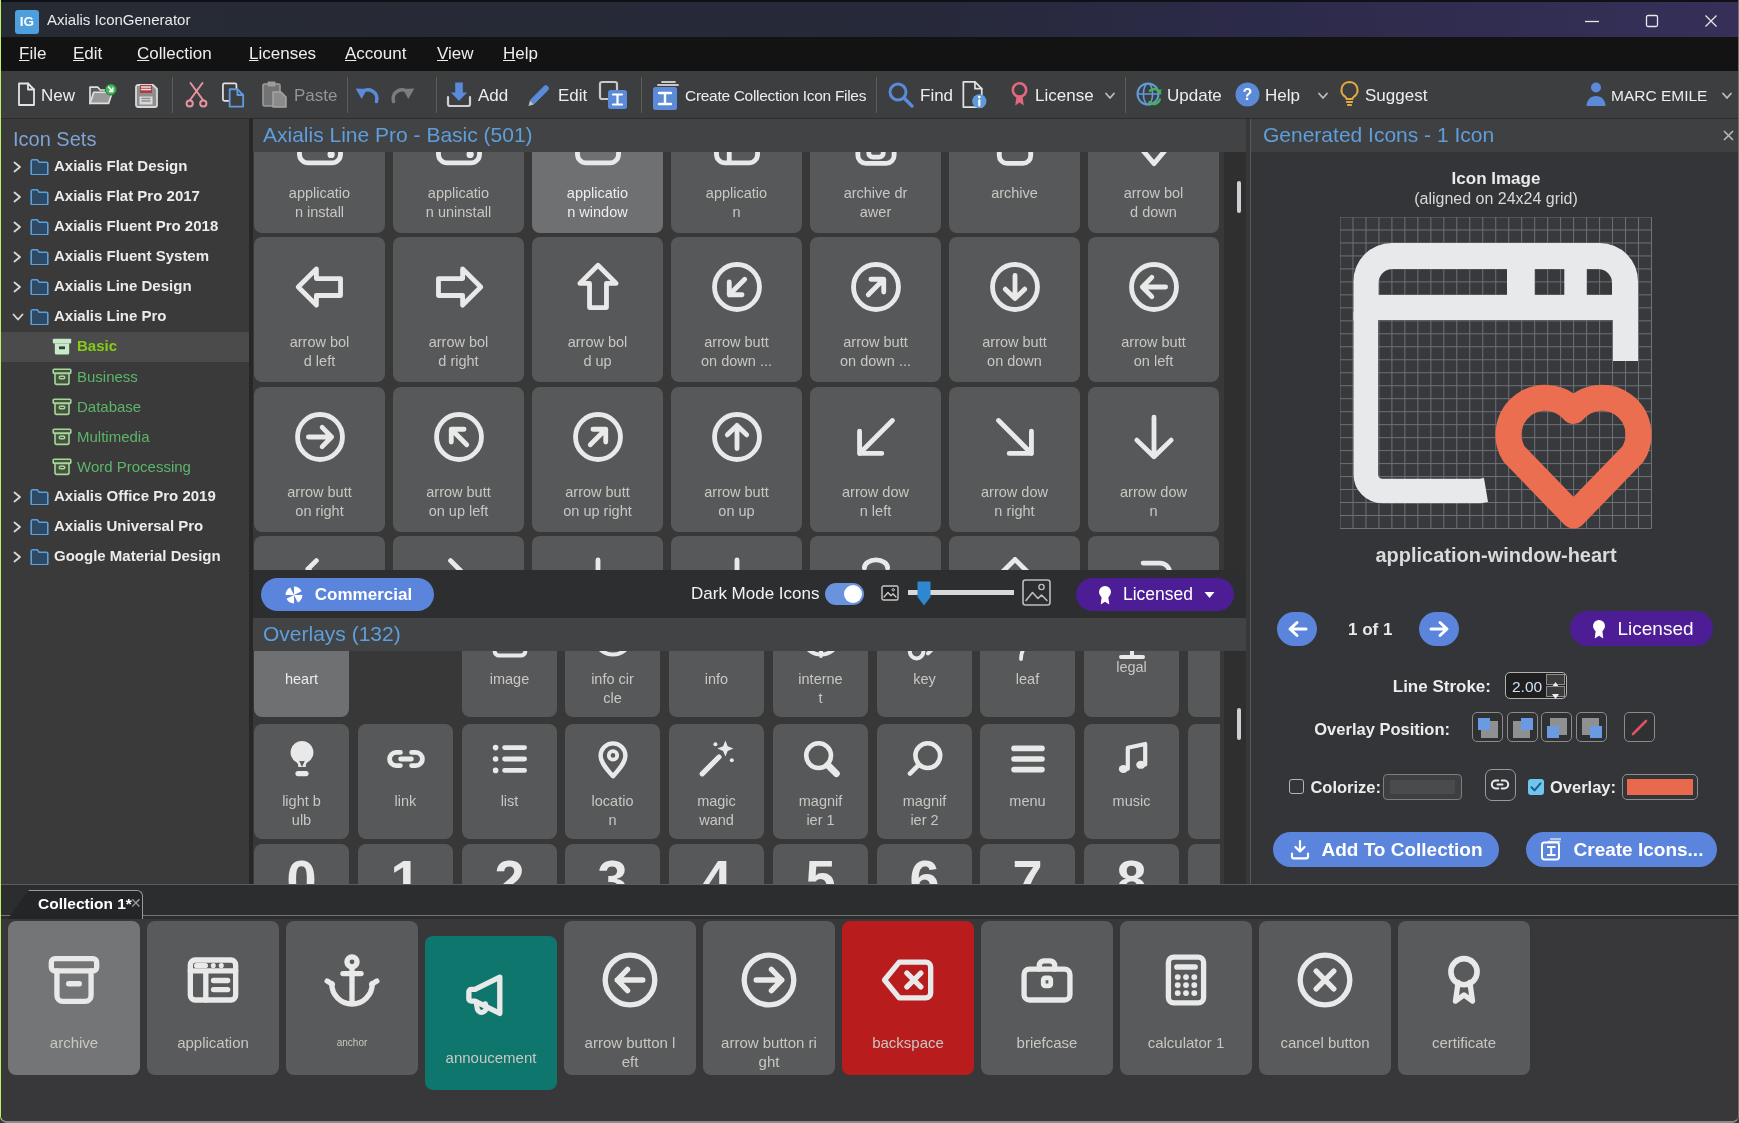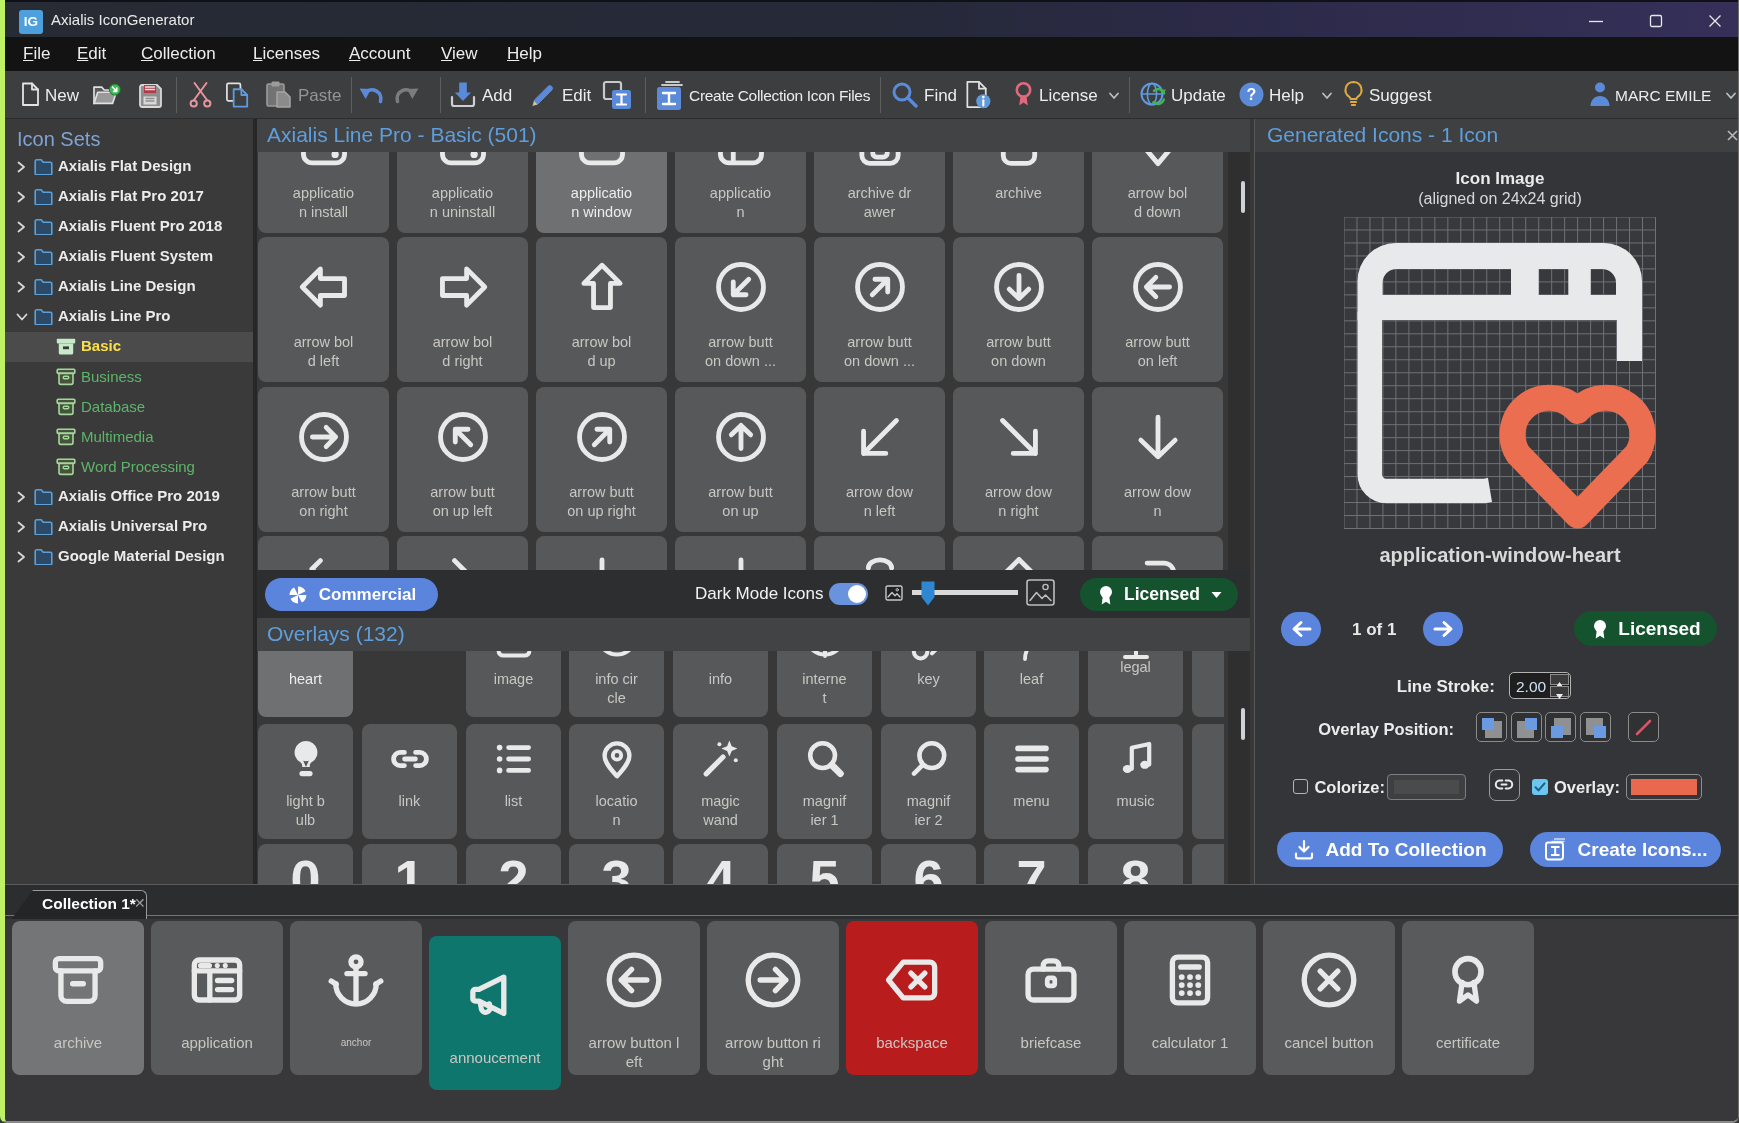--- a/index.html
+++ b/index.html
@@ -1,16 +1,16 @@
 <!DOCTYPE html>
 <html><head><meta charset="utf-8"><style>
 *{margin:0;padding:0;box-sizing:border-box}
 html,body{width:1739px;height:1123px;overflow:hidden;background:#383838;
  font-family:"Liberation Sans",sans-serif;-webkit-font-smoothing:antialiased}
-#win{position:absolute;inset:0;background:#383838;border-left:5px solid #bef264;border-right:1px solid #6f6f6f;border-bottom:2px solid #8a8a8a;border-radius:0 0 7px 7px;overflow:hidden}
+#win{position:absolute;inset:0;background:#383838;border-left:1px solid #bef264;border-right:1px solid #6f6f6f;border-bottom:2px solid #8a8a8a;border-radius:0 0 7px 7px;overflow:hidden}
 .abs{position:absolute}
 #title{position:absolute;left:0;top:0;width:1739px;height:37px;background:linear-gradient(90deg,#272b33 0%,#262939 52%,#2c2a49 72%,#363059 100%);border-top:2px solid #101116}
 #menu{position:absolute;left:0;top:37px;width:1739px;height:34px;background:#131313;color:#ededed;font-size:17px}
 #menu span{position:absolute;top:7px}
 #tool{position:absolute;left:0;top:71px;width:1739px;height:48px;background:#3c3e3f;border-bottom:1px solid #2c2c2c;color:#ededed;font-size:17px}
 .tsep{position:absolute;top:6px;width:1px;height:36px;background:#5d5d5d}
 .tlab{position:absolute;top:15px}
 #sidebar{position:absolute;left:0;top:119px;width:248px;height:765px;background:#3a3a3a;overflow:hidden}
 .shead{color:#7fa3d4;font-size:20px;position:absolute;left:12px;top:9px}
 .trow{position:absolute;left:0;width:248px;height:30px}
@@ -32,21 +32,21 @@
 #midbar{position:absolute;left:0;top:451px;width:993px;height:48px;background:#2c2e2f}
 #tabband{position:absolute;left:0;top:884px;width:1739px;height:35px;background:#2b2d2e;border-top:1px solid #5c5c5c}
 #tabband .bline{position:absolute;left:0;top:30px;width:1739px;height:1px;background:#757575}
 #tab{position:absolute;left:6px;top:5px;width:136px;height:30px;background:#232527;border:1px solid #9a9a9a;border-bottom:none;border-radius:0 6px 0 0;clip-path:polygon(22px 0,100% 0,100% 100%,0 100%)}
 #tab .tx{position:absolute;left:30px;top:4px;font-weight:bold;font-size:15.5px;color:#fff}
 #tab .cx{position:absolute;left:122px;top:4px;color:#9b9b9b;font-size:14px}
 #bottom{position:absolute;left:0;top:919px;width:1739px;height:204px;background:#38383a}
 #right{position:absolute;left:1249px;top:119px;width:490px;height:765px;background:#343538;border-left:1px solid #585858}
 #right .phead2{position:absolute;left:0;top:0;width:490px;height:33px;background:#3f4042;color:#5f9edc;font-size:21px}
 .bluebtn{position:absolute;background:#5b84dc;border-radius:17.5px;color:#fff;font-weight:bold;display:flex;align-items:center;justify-content:center}
-.greenbtn{position:absolute;background:#14532d;border-radius:17.5px;color:#fff;font-weight:bold;display:flex;align-items:center;justify-content:center}
+.greenbtn{position:absolute;background:#4c1d95;border-radius:17.5px;color:#fff;font-weight:normal;display:flex;align-items:center;justify-content:center}
 .rlab{position:absolute;color:#ececec;font-size:17px;font-weight:bold;white-space:nowrap}
 .posbtn{position:absolute;width:31px;height:30px;border:1px solid #8b8b8b;border-radius:5px;background:#2f3132}
 </style></head><body>
 <div id="win">
 
 <div id="title">
 <div class="abs" style="left:14px;top:8px;width:24px;height:24px;background:#4da0dc;border-radius:3px;color:#fff;font-weight:bold;font-size:13.5px;text-align:center;line-height:24px">IG</div>
 <div class="abs" style="left:46px;top:9px;color:#eaeaea;font-size:15px">Axialis IconGenerator</div>
 <svg class="abs" style="left:1583px;top:11px" width="16" height="16">
         <path d="M1 8.5h14" stroke="#e8e8e8" stroke-width="1.3"></path>
@@ -242,21 +242,21 @@
           <path d="M1.2 15.5V3.2a1.4 1.4 0 0 1 1.4-1.4h4.6l2 2.4h7.2a1.4 1.4 0 0 1 1.4 1.4v9.9a1.4 1.4 0 0 1-1.4 1.4H2.6a1.4 1.4 0 0 1-1.4-1.4Z" fill="#2c4a66" stroke="#5ba0d8" stroke-width="1.6"></path>
         </svg>
         <span class="txt" style="left:53px">Axialis Line Pro</span>
       </div>
 <div class="trow" style="top:213px;background:#4b4b4b">
         <svg class="abs" style="left:51px;top:6px" width="20" height="18" viewBox="0 0 20 18">
           <rect x="0.8" y="0.8" width="18.4" height="4.6" rx="0.8" fill="#c7ebc8"></rect>
           <path d="M2.8 5.4v9.6a1.6 1.6 0 0 0 1.6 1.6h11.2a1.6 1.6 0 0 0 1.6-1.6V5.4Z" fill="#c7ebc8"></path>
           <rect x="7" y="8.4" width="6" height="2.8" fill="#3a3a3a"></rect>
         </svg>
-        <span class="txt" style="left:76px;color:#fde047">Basic</span>
+        <span class="txt" style="left:76px;color:#84cc16">Basic</span>
       </div>
 <div class="trow" style="top:243px">
         <svg class="abs" style="left:51px;top:6px" width="20" height="18" viewBox="0 0 20 18">
           <rect x="1.2" y="1.2" width="17.6" height="4.2" rx="1" fill="#47523c" stroke="#a5d79d" stroke-width="1.6"></rect>
           <path d="M3 5.4v9.2a1.8 1.8 0 0 0 1.8 1.8h10.4a1.8 1.8 0 0 0 1.8-1.8V5.4Z" fill="#47523c" stroke="#a5d79d" stroke-width="1.6"></path>
           <rect x="7.2" y="8.2" width="5.6" height="2.6" rx="1.3" fill="none" stroke="#a5d79d" stroke-width="1.4"></rect>
         </svg>
         <span class="gtxt">Business</span>
       </div>
 <div class="trow" style="top:273px">

